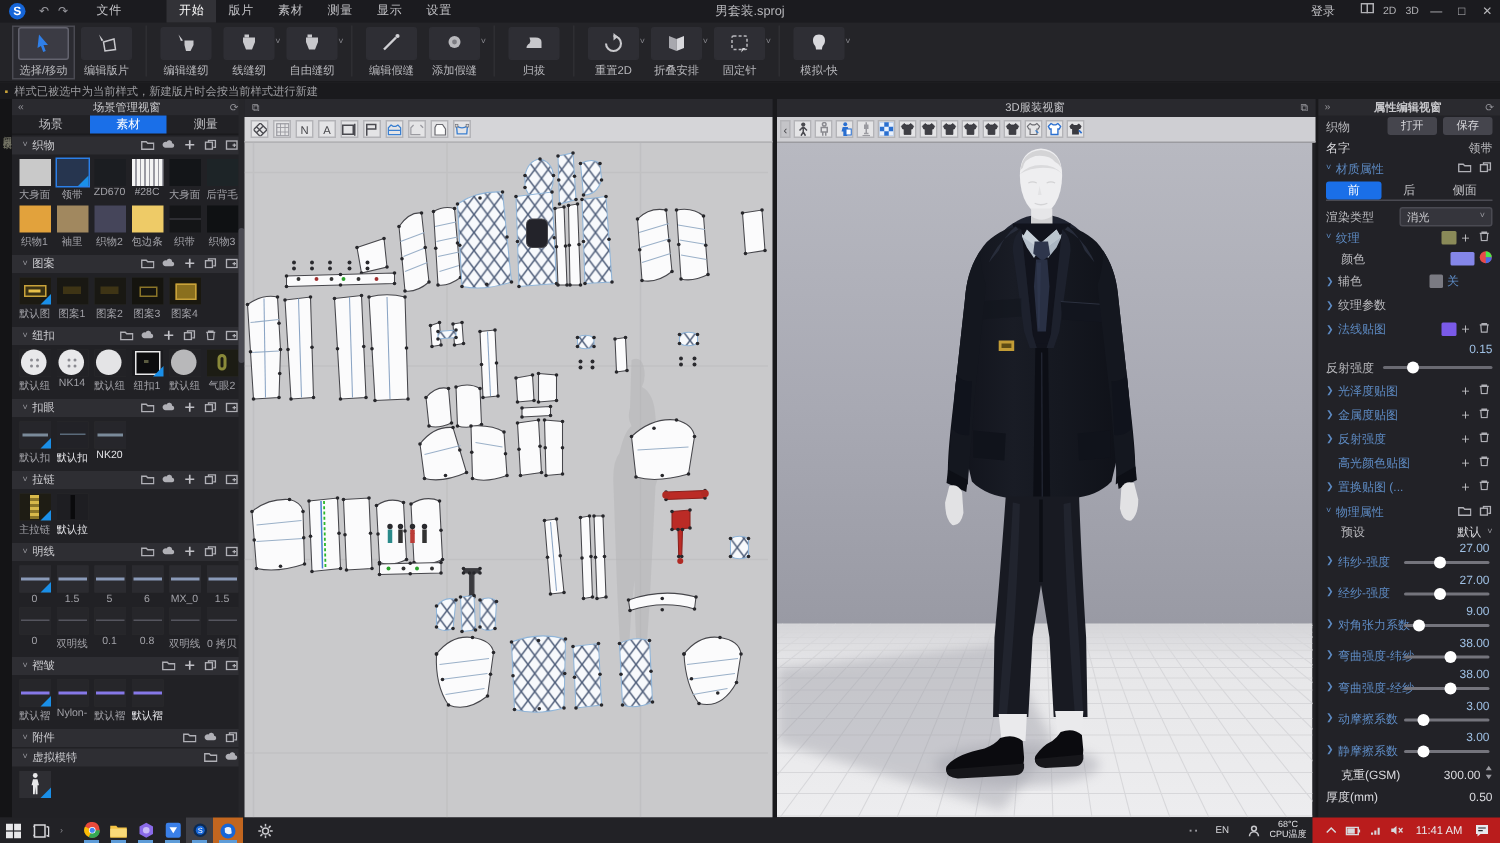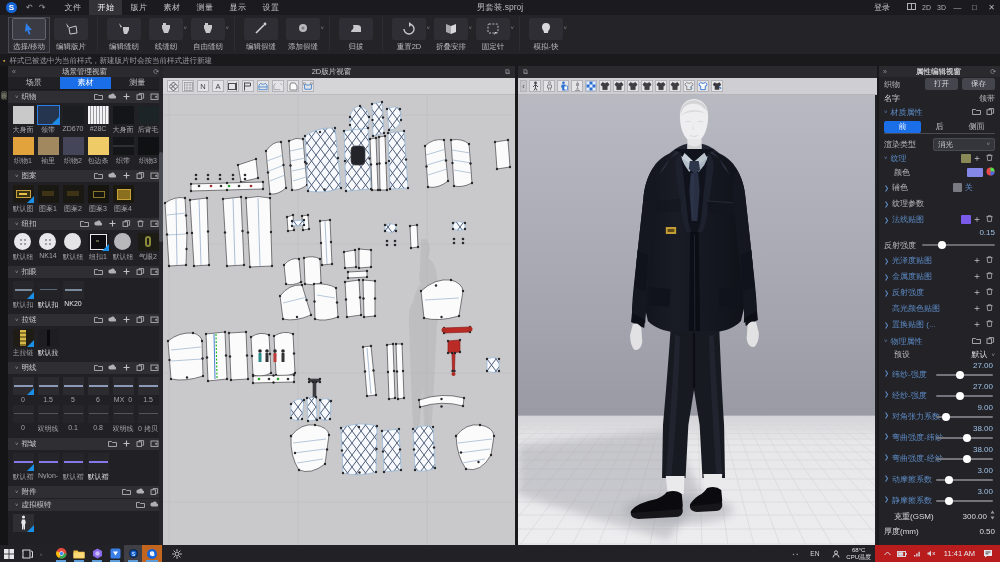--- a/index.html
+++ b/index.html
@@ -8,21 +8,21 @@
        background:#212125;-webkit-font-smoothing:antialiased;}
 
   
   #titlebar{position:absolute;left:0;top:0;width:1000px;height:15px;background:#1b1b1f;
             display:flex;align-items:center;z-index:30;}
   #logo{width:11px;height:11px;border-radius:50%;background:#1565d8;color:#fff;font-size:8px;
         font-weight:bold;display:flex;align-items:center;justify-content:center;margin:0 6px 0 6px;}
   .tb-arrow{color:#9a9aa0;font-size:8px;margin:0 3px;line-height:15px;}
   #menus{display:flex;height:15px;margin-left:8px;font-family:Liberation Mono, monospace;}
   .menu-item{padding:0 8px;line-height:15px;color:#c2c2c6;font-size:8px;letter-spacing:0.5px;}
-  .menu-item.active{background:#323237;color:#fff;}
+  .menu-item.active{background:#323237;color:#fff;margin-left:22px;}
   #doc-title{position:absolute;left:440px;top:0;width:120px;text-align:center;line-height:15px;
              color:#b8b8bc;font-size:8.5px;}
   #tb-right{position:absolute;right:0;top:0;height:15px;display:flex;align-items:center;}
   #login-label{color:#c0c0c4;font-size:8px;margin-right:14px;}
   .winbtn{width:17px;text-align:center;color:#b8b8bc;font-size:8px;line-height:15px;}
   .viewbtn{color:#b0b0b4;font-size:7px;width:15px;text-align:center;line-height:15px;}
 
   
   #ribbon{position:absolute;left:0;top:15px;width:1000px;height:40px;background:#242428;
           display:flex;align-items:flex-start;z-index:29;border-bottom:1px solid #1a1a1d;padding-left:8px;box-sizing:border-box;}
@@ -793,21 +793,20 @@
             </div>
           </div>
         </div>
       <div id="sb-sbar">
           <div class="th"></div>
         </div>
     </div>
 
     <div id="view2d">
       <div class="win-title">
-        <span class="t">2D版片视窗</span>
         <span class="mx">⧉</span>
       </div>
       <div id="tb2d">
           <div class="tbico">
             <svg width="9" height="9" viewBox="0 0 9 9">
               <path d="M0 4.5 L4.5 0 L9 4.5 L4.5 9 Z M2 2.5 l4.5 4.5 M2 6.5 L6.5 2" stroke="#4a4a50" fill="none" stroke-width="0.9"></path>
             </svg>
           </div>
           <div class="tbico">
             <svg width="9" height="9" viewBox="0 0 9 9">
@@ -1461,20 +1460,21 @@
               <circle cx="293" cy="341" r="1.2" fill="#27272b"></circle>
               <circle cx="315.5" cy="367" r="1.2" fill="#27272b"></circle>
               <circle cx="298" cy="357.5" r="1.2" fill="#27272b"></circle>
             </g>
           </svg>
         </div>
     </div>
 
     <div id="view3d">
       <div class="win-title">
+        <span class="t">3D服装视窗</span>
         <span class="mx">⧉</span>
       </div>
       <div id="tb3d">
           <div class="tbico" style="width: 7px; background: rgb(196, 196, 200);">‹</div>
           <div class="tbico">
             <svg width="9" height="10" viewBox="0 0 9 10">
               <circle cx="4.5" cy="2" r="1.4" fill="#4a4a50"></circle>
               <path d="M4.5 3.5 L2 6 M4.5 3.5 L7 6 M4.5 3.5 V7 L3 9.5 M4.5 7 L6 9.5" stroke="#4a4a50" fill="none"></path>
             </svg>
           </div>

